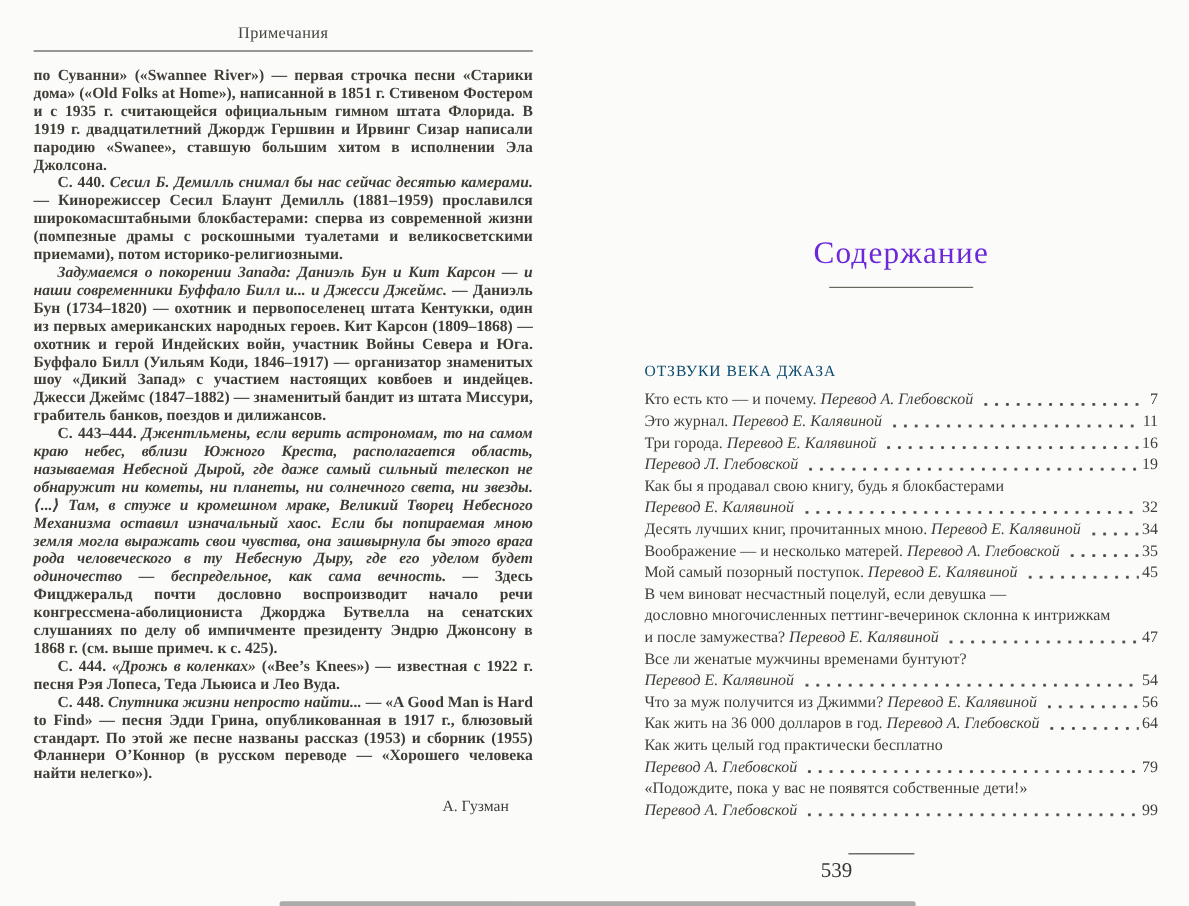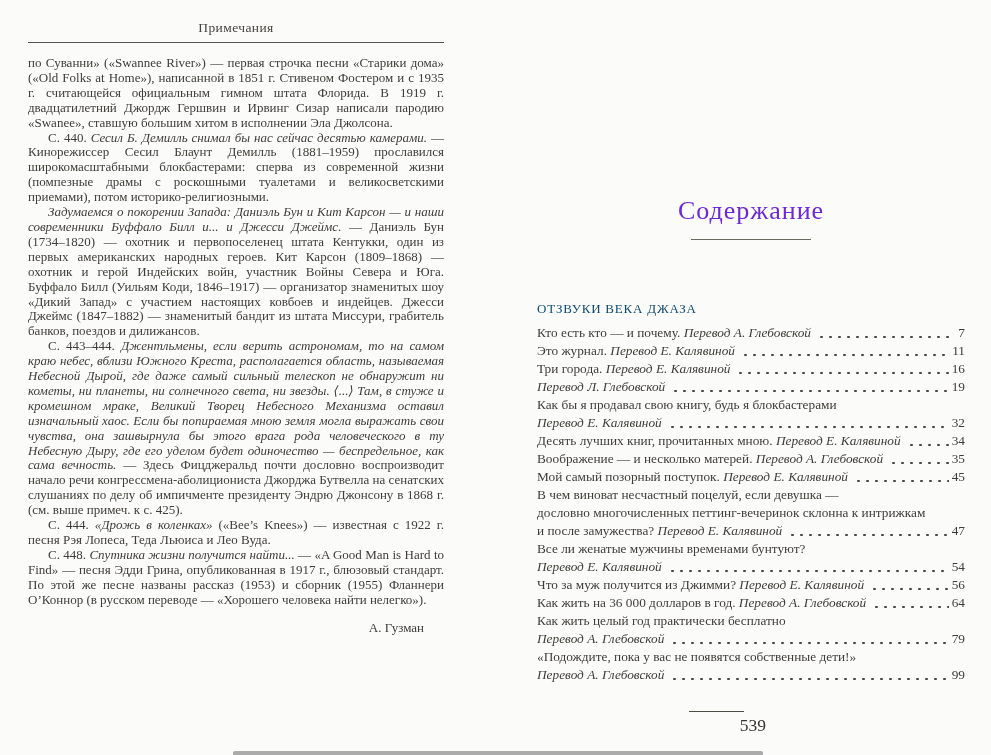--- a/index.html
+++ b/index.html
@@ -17,21 +17,21 @@
   .running-head {
     text-align: center; 
     font-size: 13.5px; letter-spacing: .4px; color: #45433c;
   }
   .head-rule { margin-top: 6px; border-top: 1px solid #56544c; height: 0; }
   #notes-body {
     margin-top: 13px;
     font-size: 13px; line-height: 14.9px;
     text-align: justify;
   }
-  #notes-body p { margin: 0; }
+  #notes-body p { margin: 0; font-weight: bold; }
   #notes-body p.indent { text-indent: 20px; }
   .sig {
     margin-top: 12px; padding-right: 20px;
     text-align: right; font-size: 13px;
   }
 
   
   #right-page { position: absolute; left: 537px; top: 0; width: 428px; height: 755px; }
   .toc-title {
     position: absolute; top: 196px; left: 0; width: 100%;
@@ -53,21 +53,21 @@
   }
   .toc-text i { }
   .leader {
     flex: 1; align-self: flex-end;
     height: 4px; margin: 0 3px 3px 6px; min-width: 14px;
     background-image: radial-gradient(circle, #4b4840 1.05px, rgba(0,0,0,0) 1.4px);
     background-size: 9px 4px; background-repeat: repeat-x; background-position: left bottom;
   }
   .pg { text-align: right; }
 
-  .folio { position: absolute; top: 705px; left: 129px; width: 100px; text-align: right; }
+  .folio { position: absolute; top: 705px; left: 147px; width: 100px; text-align: left; }
   .folio-rule { width: 55px; margin: 6px auto 0; border-top: 1px solid #4c4a42; height: 0; }
   .folio-num { margin-top: 3px; font-size: 17.5px; color: #38362f; }
 
   
   #bottom-edge {
     position: absolute; left: 233px; bottom: 0;
     width: 530px; height: 4px;
     background: #aaabaa; border-radius: 2px 2px 0 0;
   }
 </style>
@@ -78,21 +78,21 @@
 
   <div id="left-page">
     <div class="running-head">Примечания</div>
     <div class="head-rule"></div>
     <div id="notes-body">
         <p class=""><span>по Суванни» («Swannee River») — первая строчка песни «Старики дома» («Old Folks at Home»), написанной в 1851 г. Стивеном Фостером и с 1935 г. считающейся официальным гимном штата Флорида. В 1919 г. двадцатилетний Джордж Гершвин и Ирвинг Сизар написали пародию «Swanee», ставшую большим хитом в исполнении Эла Джолсона.</span></p>
         <p class="indent"><span>С. 440. </span><i>Сесил Б. Демилль снимал бы нас сейчас десятью камерами.</i><span> — Кинорежиссер Сесил Блаунт Демилль (1881–1959) прославился широкомасштабными блокбастерами: сперва из современной жизни (помпезные драмы с роскошными туалетами и великосветскими приемами), потом историко-религиозными.</span></p>
         <p class="indent"><i>Задумаемся о покорении Запада: Даниэль Бун и Кит Карсон — и наши современники Буффало Билл и... и Джесси Джеймс.</i><span> — Даниэль Бун (1734–1820) — охотник и первопоселенец штата Кентукки, один из первых американских народных героев. Кит Карсон (1809–1868) — охотник и герой Индейских войн, участник Войны Севера и Юга. Буффало Билл (Уильям Коди, 1846–1917) — организатор знаменитых шоу «Дикий Запад» с участием настоящих ковбоев и индейцев. Джесси Джеймс (1847–1882) — знаменитый бандит из штата Миссури, грабитель банков, поездов и дилижансов.</span></p>
         <p class="indent"><span>С. 443–444. </span><i>Джентльмены, если верить астрономам, то на самом краю небес, вблизи Южного Креста, располагается область, называемая Небесной Дырой, где даже самый сильный телескоп не обнаружит ни кометы, ни планеты, ни солнечного света, ни звезды. ⟨...⟩ Там, в стуже и кромешном мраке, Великий Творец Небесного Механизма оставил изначальный хаос. Если бы попираемая мною земля могла выражать свои чувства, она зашвырнула бы этого врага рода человеческого в ту Небесную Дыру, где его уделом будет одиночество — беспредельное, как сама вечность.</i><span> — Здесь Фицджеральд почти дословно воспроизводит начало речи конгрессмена-аболициониста Джорджа Бутвелла на сенатских слушаниях по делу об импичменте президенту Эндрю Джонсону в 1868 г. (см. выше примеч. к с. 425).</span></p>
         <p class="indent"><span>С. 444. </span><i>«Дрожь в коленках»</i><span> («Bee’s Knees») — известная с 1922 г. песня Рэя Лопеса, Теда Льюиса и Лео Вуда.</span></p>
-        <p class="indent"><span>С. 448. </span><i>Спутника жизни получится найти...</i><span> — «A Good Man is Hard to Find» — песня Эдди Грина, опубликованная в 1917 г., блюзовый стандарт. По этой же песне названы рассказ (1953) и сборник (1955) Фланнери О’Коннор (в русском переводе — «Хорошего человека найти нелегко»).</span></p>
+        <p class="indent"><span>С. 448. </span><i>Спутника жизни непросто найти...</i><span> — «A Good Man is Hard to Find» — песня Эдди Грина, опубликованная в 1917 г., блюзовый стандарт. По этой же песне названы рассказ (1953) и сборник (1955) Фланнери О’Коннор (в русском переводе — «Хорошего человека найти нелегко»).</span></p>
       </div>
     <div class="sig">А. Гузман</div>
   </div>
 
   <div id="right-page">
     <div class="toc-title">Содержание</div>
     <div class="title-rule"></div>
     <div class="section-heading">ОТЗВУКИ ВЕКА ДЖАЗА</div>
     <div id="toc-list">
         <div class="toc-row">

